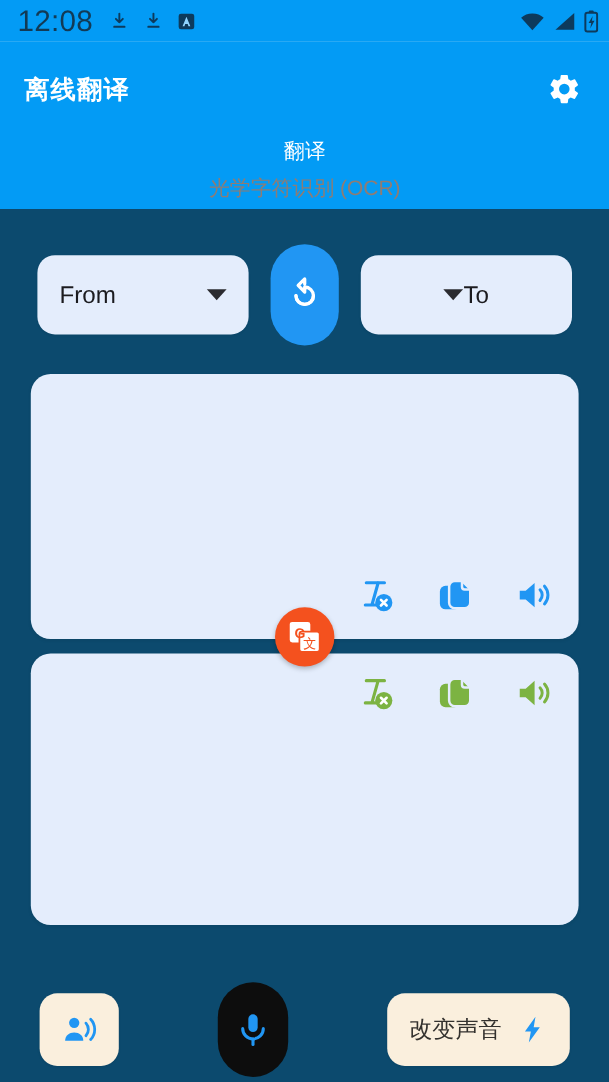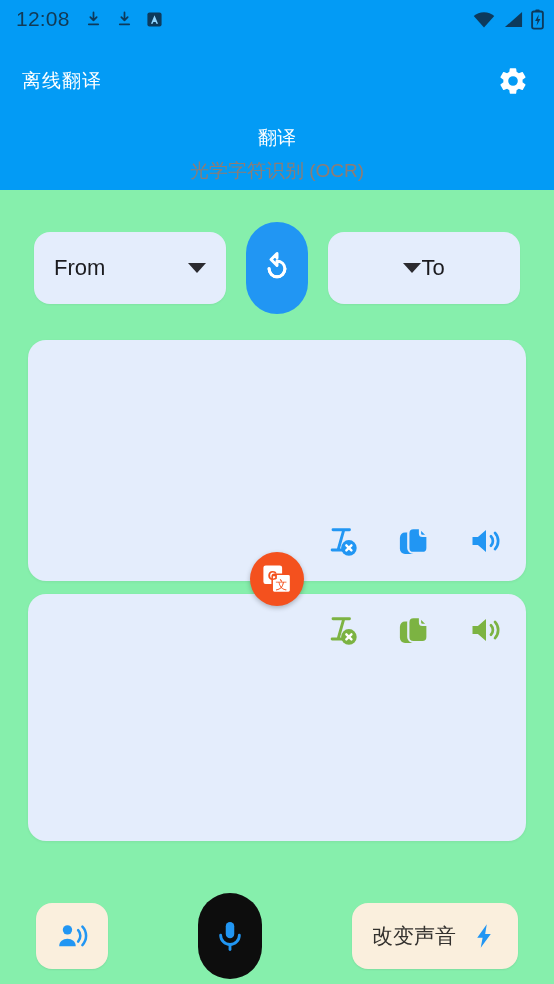--- a/index.html
+++ b/index.html
@@ -19,21 +19,21 @@
   
   .status-bar {
     height: 38px;
     background: #039bf5;
     display: flex;
     align-items: center;
     padding: 0 10px 0 16px;
     color: #0b3b63;
   }
   .status-time {
-    font-size: 21px;
+    font-size: 27px;
     color: #123a55;
     letter-spacing: 0.2px;
     font-weight: 400;
   }
   .status-left-icons {
     display: flex;
     align-items: center;
     gap: 12px;
     margin-left: 14px;
   }
@@ -54,22 +54,22 @@
     flex-direction: column;
   }
   .app-bar-top {
     height: 86px;
     display: flex;
     align-items: center;
     padding: 0 20px 0 22px;
   }
   .app-title {
     color: #ffffff;
-    font-size: 19px;
-    font-weight: normal;
+    font-size: 23px;
+    font-weight: bold;
     letter-spacing: 1px;
   }
   .gear-btn {
     margin-left: auto;
     width: 42px;
     height: 42px;
     display: flex;
     align-items: center;
     justify-content: center;
     cursor: pointer;
@@ -98,21 +98,21 @@
   .tab-inactive {
     color: #9a7a6a;
     opacity: 0.92;
     font-size: 19px;
   }
 
   
   .main {
     position: relative;
     height: calc(984px - 38px - 152px);
-    background: #86efac;
+    background: #0c4a6e;
   }
 
   
   .lang-row {
     display: flex;
     align-items: center;
     padding: 32px 34px 0 34px;
     gap: 0;
   }
   .lang-select {

